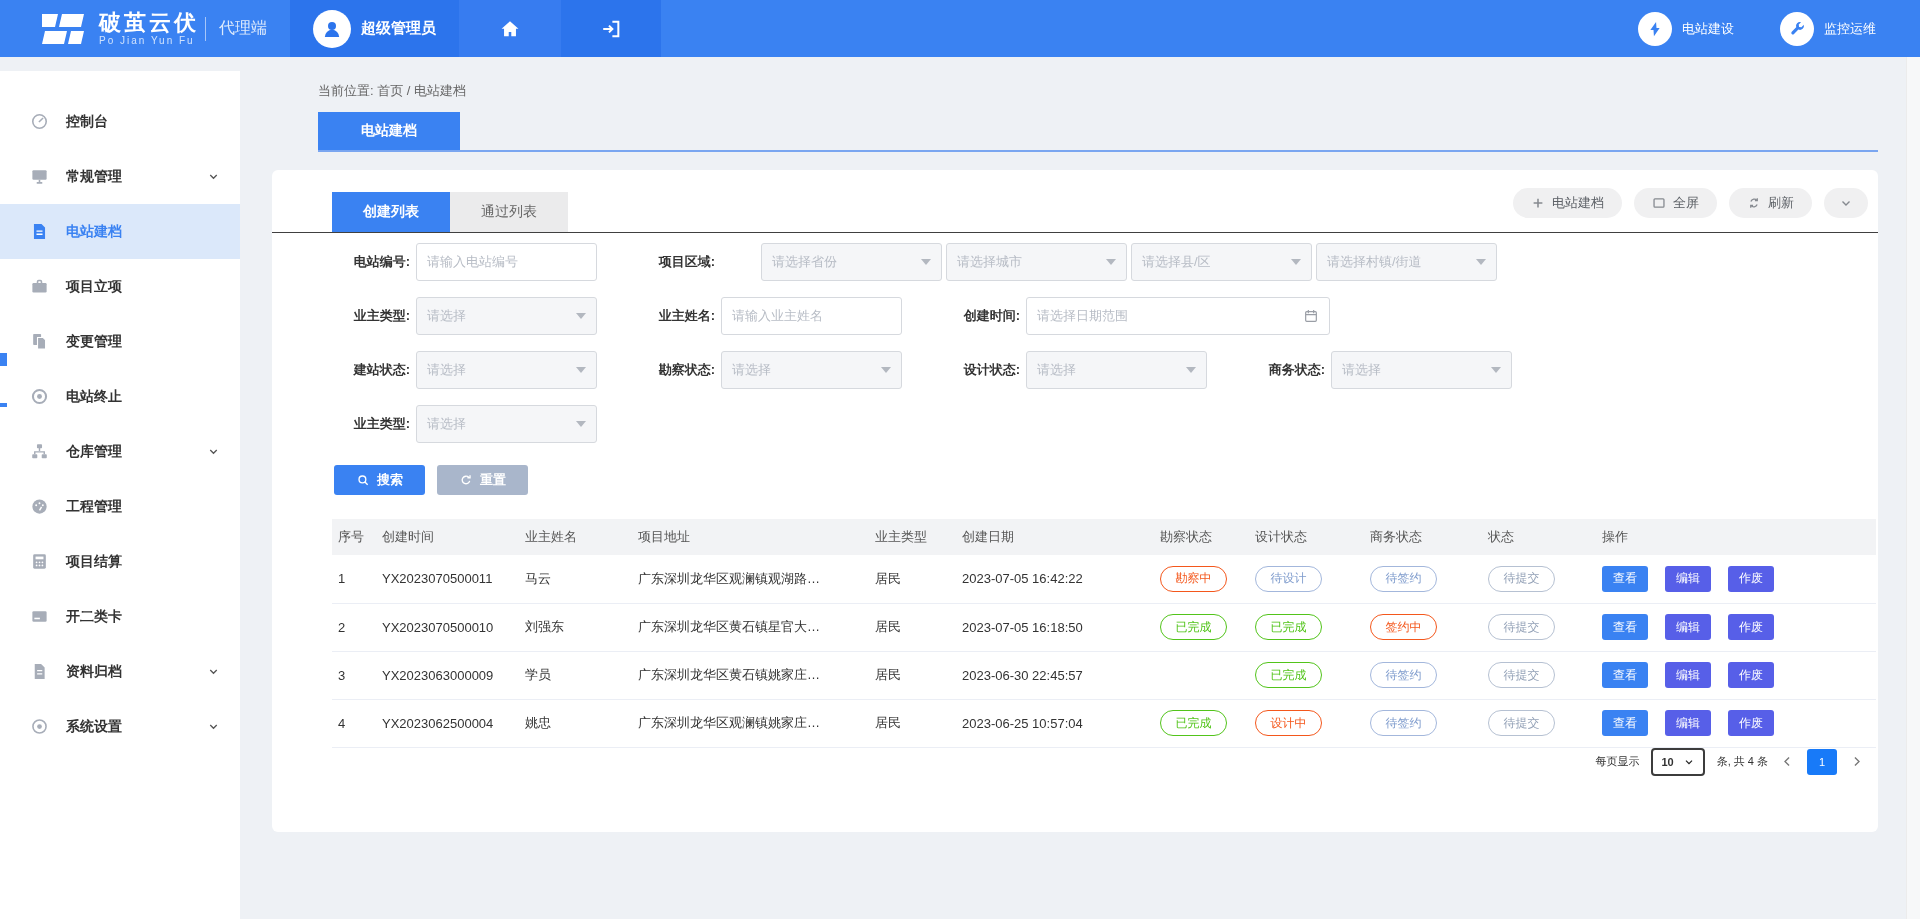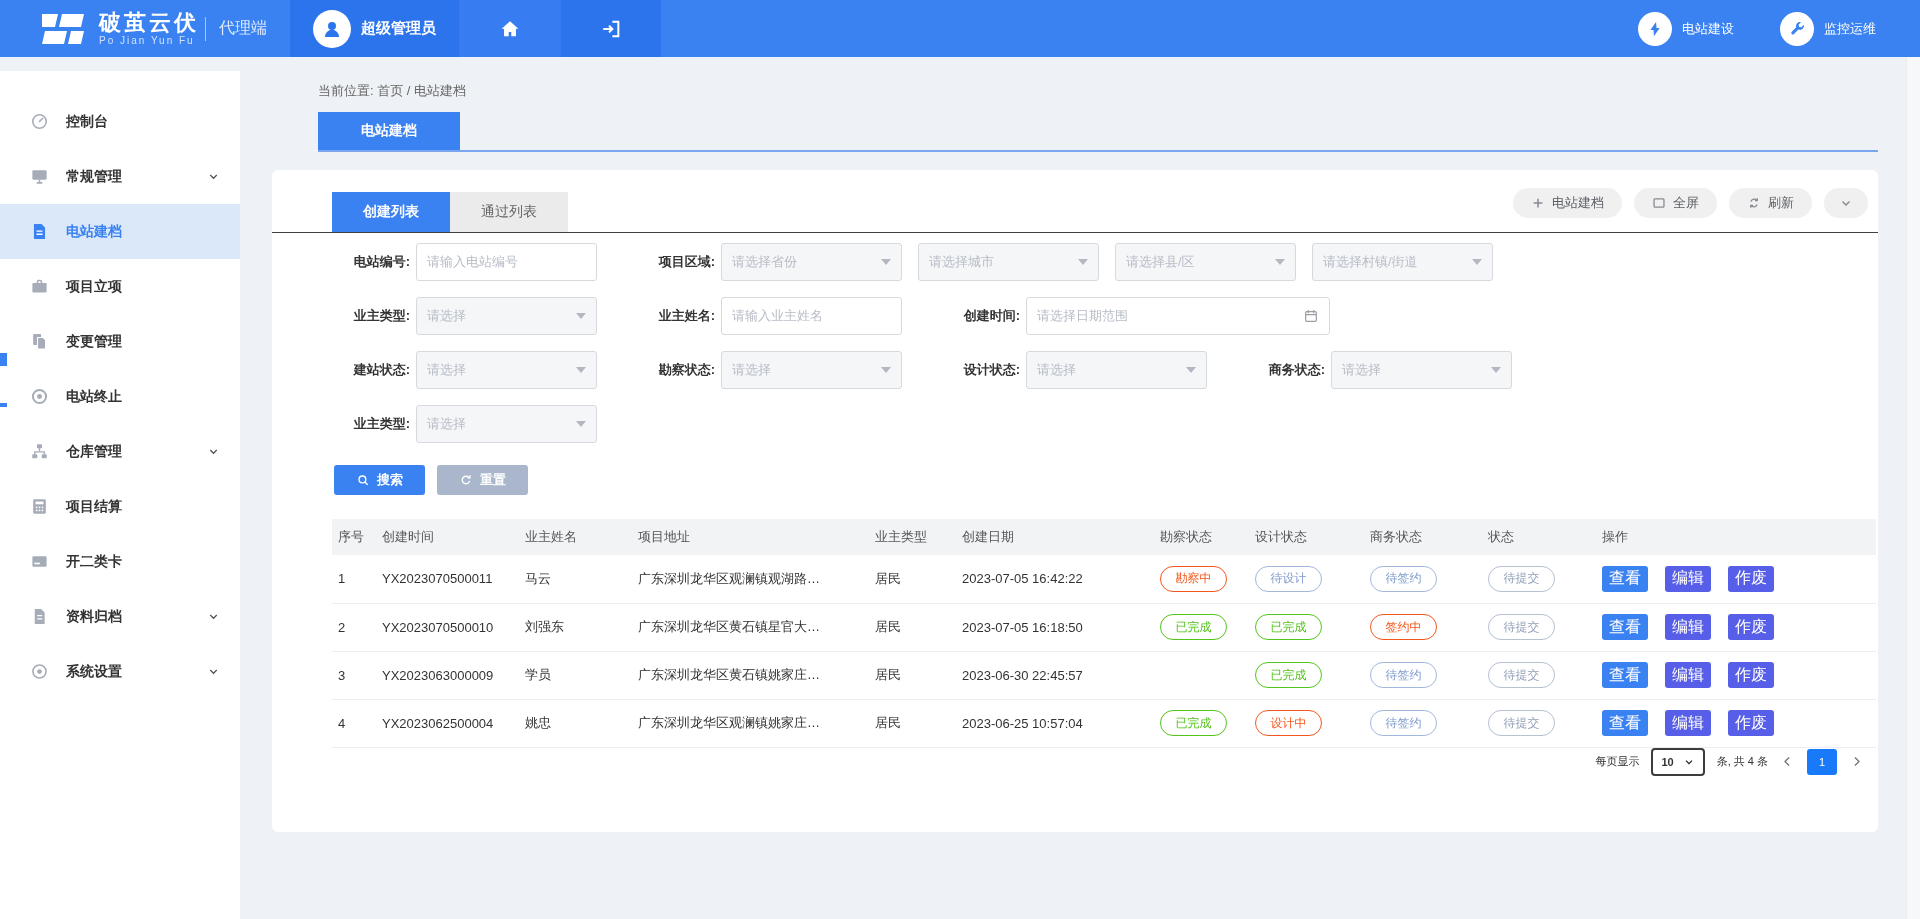--- a/index.html
+++ b/index.html
@@ -62,40 +62,40 @@
 
   
   .filters { padding:10px 60px 0; }
   .f-row { display:flex; margin-bottom:16px; }
   .f-field { display:flex; align-items:center; margin-right:40px; }
   .f-label { width:78px; text-align:right; font-size:13px; font-weight:600; color:#333; margin-right:6px; white-space:nowrap; flex:none; }
   .ctl { width:181px; height:38px; border:1px solid #d6d9de; border-radius:3px; display:flex; align-items:center; padding:12px 10px; font-size:13px; color:#b7bcc5; background:#fff; cursor:pointer; }
   .ctl .ph { white-space:nowrap; overflow:hidden; }
   .ctl.select { background:#f5f6f8; justify-content:space-between; }
   .caret { width:0; height:0; border-left:5px solid transparent; border-right:5px solid transparent; border-top:6px solid #b3b8c0; flex:none; }
-  .sel-group { display:flex; gap:16px; }
+  .sel-group { display:flex; gap:4px;margin-left:40px; }
   .ctl.date { width:304px; justify-content:space-between; color:#b7bcc5; }
   .ctl.date svg { width:16px; height:16px; color:#9a9ea6; flex:none; }
   .btn-row { padding:6px 0 0 62px; display:flex; gap:12px; }
   .btn { height:30px; width:91px; border-radius:3px; display:flex; align-items:center; justify-content:center; gap:7px; color:#fff; font-size:13px; font-weight:600; cursor:pointer; }
   .btn svg { width:14px; height:14px; }
   .btn.search { background:#3a82f2; }
   .btn.reset { background:#a9b6cb; }
 
   
   table.tbl { margin:24px 2px 0 60px; width:1544px; border-collapse:collapse; table-layout:fixed; font-size:13px; }
   .tbl thead th { background:#f2f3f5; height:36px; font-weight:400; color:#555; text-align:left; padding:0 6px; white-space:nowrap; }
   .tbl tbody td { height:48px; border-bottom:1px solid #ebeef5; color:#333; padding:0 6px; white-space:nowrap; overflow:hidden; }
   .badge { display:inline-flex; align-items:center; justify-content:center; width:67px; height:26px; border-radius:13px; font-size:12px; border:1px solid; background:#fff; }
   .b-warning { color:#f4571c; border-color:#f4571c; }
   .b-success { color:#52c41a; border-color:#52c41a; }
   .b-pending { color:#7f9ccd; border-color:#a3b7dc; }
   .b-muted   { color:#93a1b7; border-color:#b6c1d2; }
   .acts { display:flex; gap:17px; }
-  .act { width:46px; height:26px; border-radius:3px; color:#fff; font-size:16px; display:flex; align-items:center; justify-content:center; cursor:pointer; }
+  .act { width:46px; height:26px; border-radius:3px; color:#fff; font-size:12px; display:flex; align-items:center; justify-content:center; cursor:pointer; }
   .act.view { background:#3a82f2; }
   .act.edit, .act.void { background:#575fe8; }
 
   
   .pager { display:flex; align-items:center; justify-content:flex-end; gap:12px; margin:0 14px 0 0; font-size:11px; color:#333; }
   .pp-select { display:flex; align-items:center; gap:9px; border:2px solid #3c3c3c; border-radius:4px; height:28px; padding:0 8px; font-weight:bold; cursor:pointer; }
   .pp-select svg { width:12px; height:12px; color:#222; }
   .pg-nav { color:#777; cursor:pointer; }
   .pg-nav svg { width:15px; height:15px; }
   .pg-cur { width:30px; height:26px; background:#187af8; color:#fff; border-radius:3px; display:flex; align-items:center; justify-content:center; cursor:pointer; }
@@ -240,20 +240,32 @@
             <rect x="2.8" y="15.5" width="6.4" height="5" rx="1" fill="currentColor"></rect>
             <rect x="14.8" y="15.5" width="6.4" height="5" rx="1" fill="currentColor"></rect>
           </svg>
         </span>
         <span class="side-label">仓库管理</span>
         <span class="chev">
           <svg viewBox="0 0 24 24" fill="none" stroke="currentColor" stroke-width="2.4">
             <path d="M6 9.3l6 6 6-6"></path>
           </svg>
         </span>
+      </div>
+      <div class="side-item">
+        <span class="ic">
+          <svg viewBox="0 0 24 24">
+            <circle cx="12" cy="12" r="9" fill="currentColor"></circle>
+            <circle cx="7.8" cy="10.5" r="1.2" fill="#fff"></circle>
+            <circle cx="12" cy="7.8" r="1.2" fill="#fff"></circle>
+            <circle cx="16.2" cy="10.5" r="1.2" fill="#fff"></circle>
+            <path d="M12 17l2.6-4.5" stroke="#fff" stroke-width="1.8"></path>
+          </svg>
+        </span>
+        <span class="side-label">工程管理</span>
       </div>
       <div class="side-item">
         <span class="ic">
           <svg viewBox="0 0 24 24">
             <rect x="4" y="2.8" width="16" height="18.4" rx="1.8" fill="currentColor"></rect>
             <rect x="7" y="5.8" width="10" height="3.4" fill="#fff"></rect>
             <circle cx="8.3" cy="13" r="1.1" fill="#fff"></circle>
             <circle cx="12" cy="13" r="1.1" fill="#fff"></circle>
             <circle cx="15.7" cy="13" r="1.1" fill="#fff"></circle>
             <circle cx="8.3" cy="17" r="1.1" fill="#fff"></circle>

